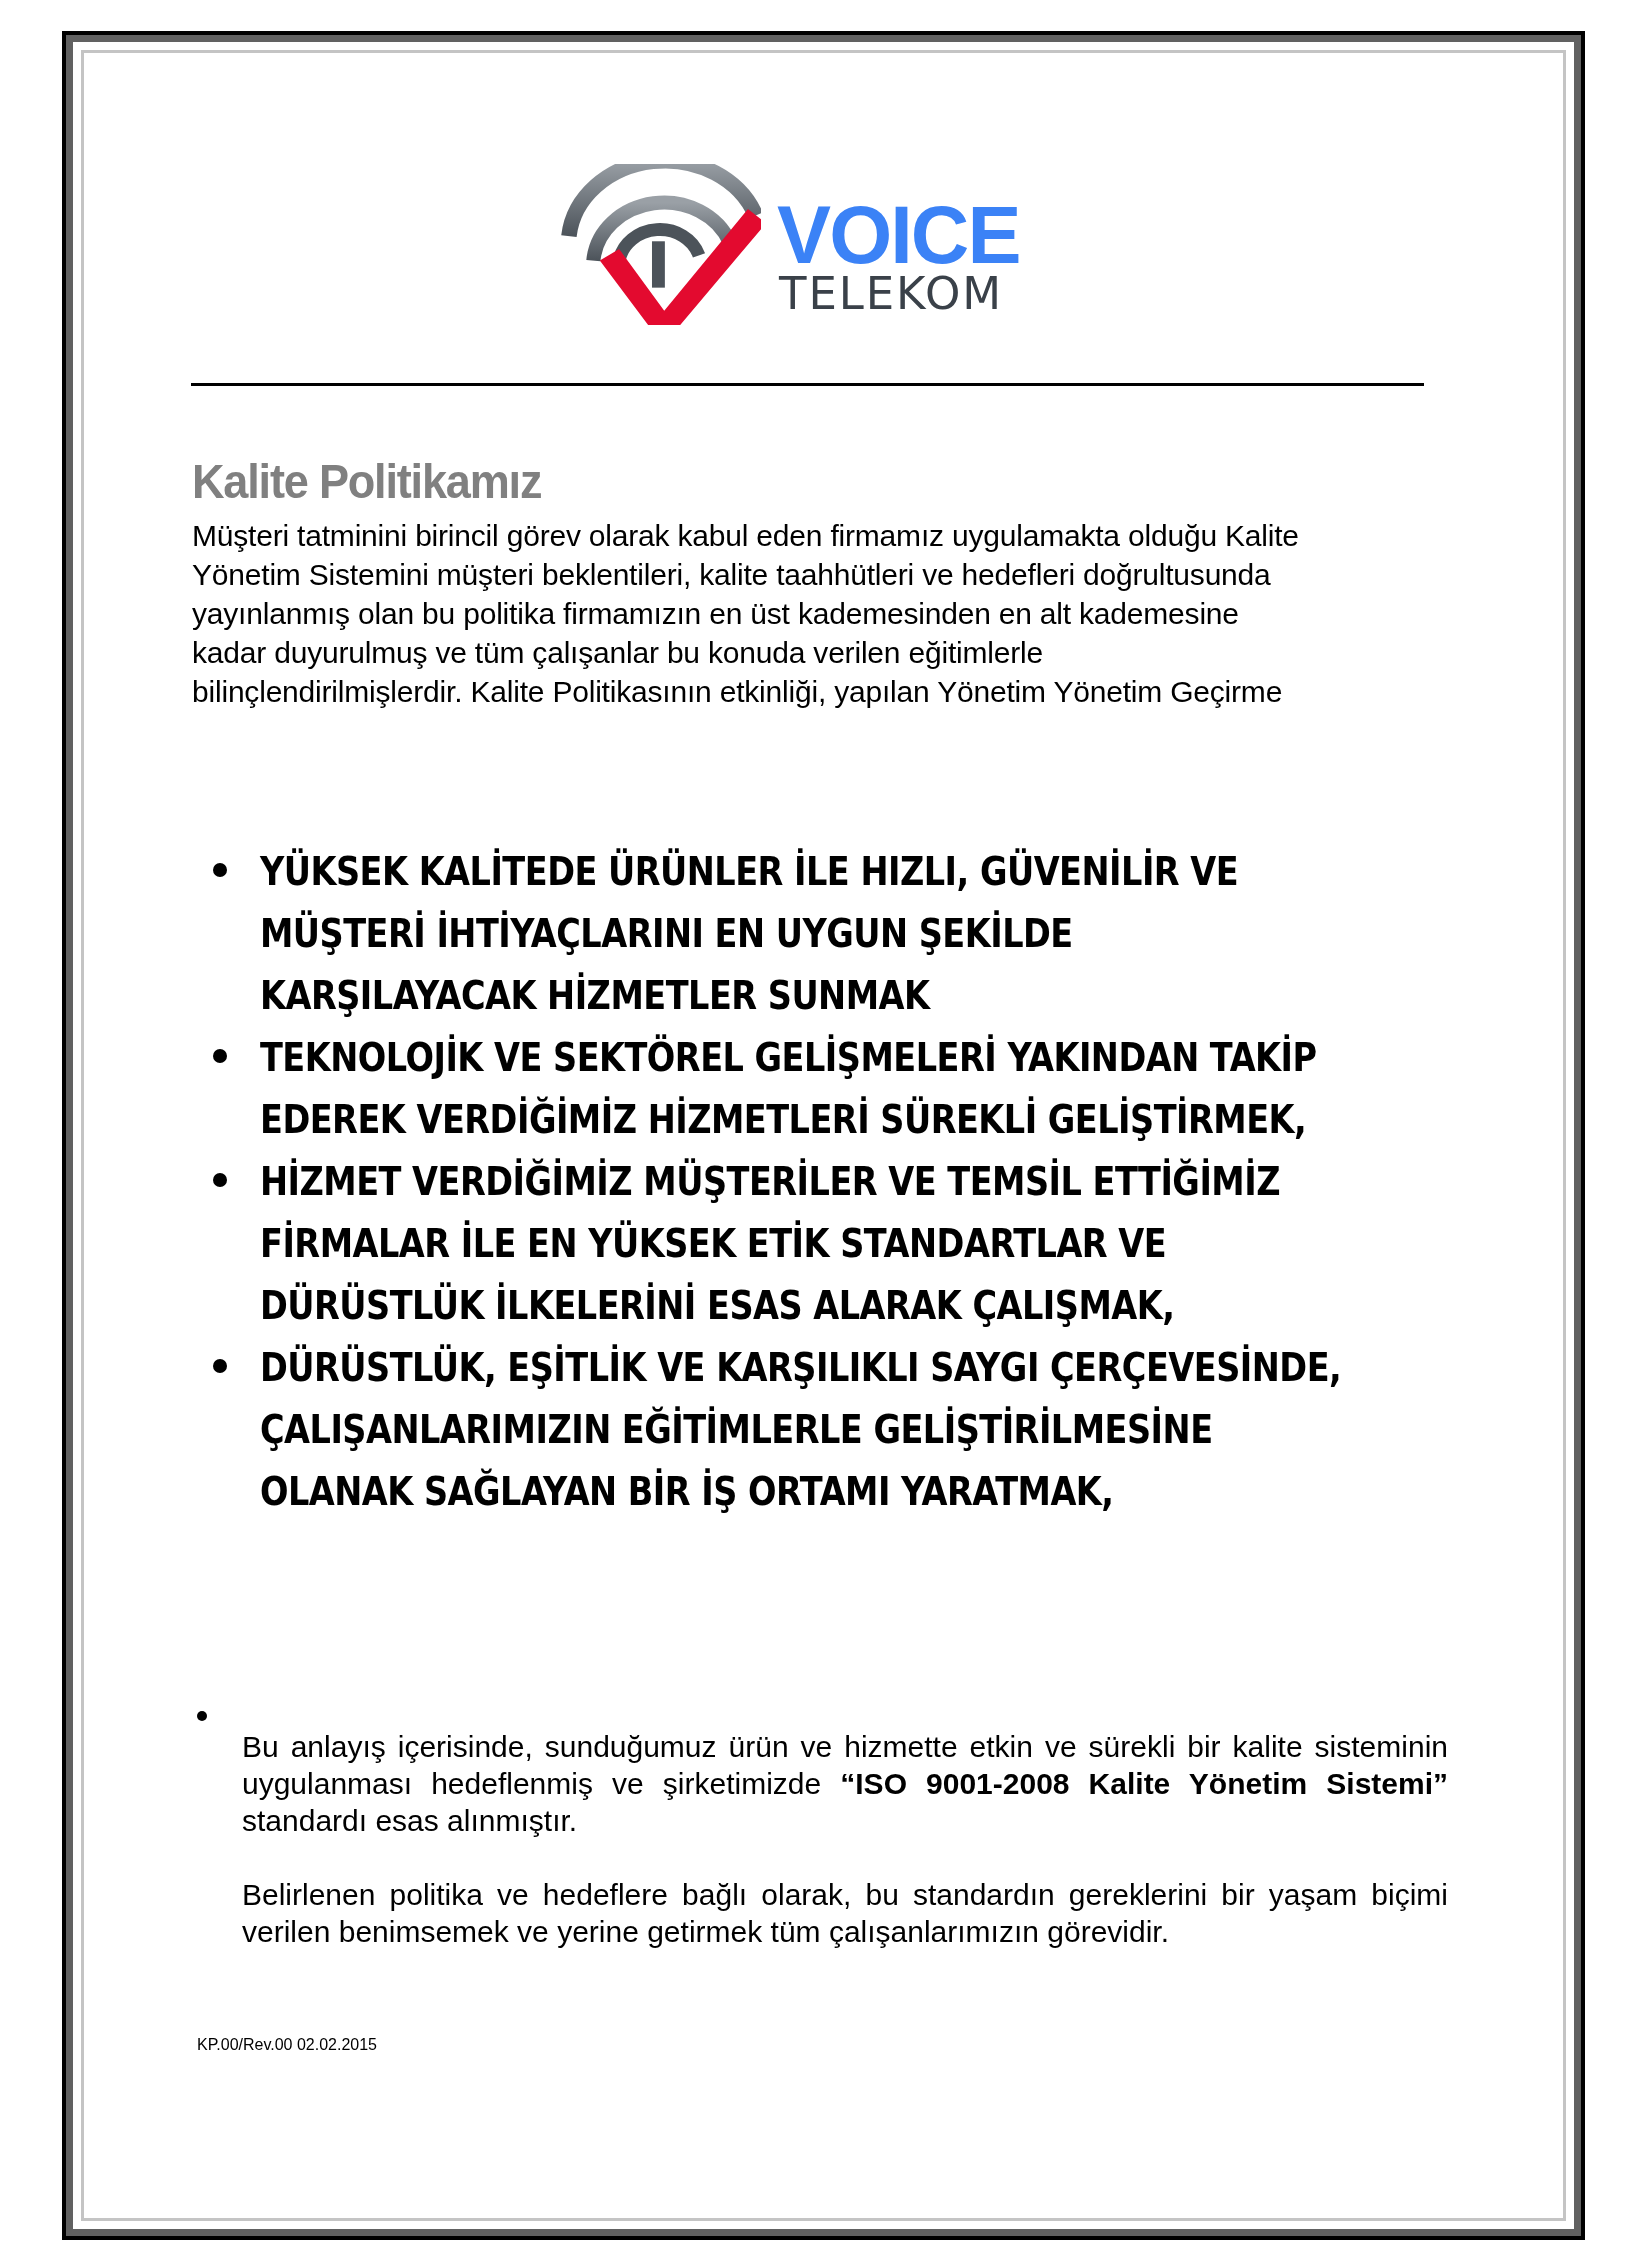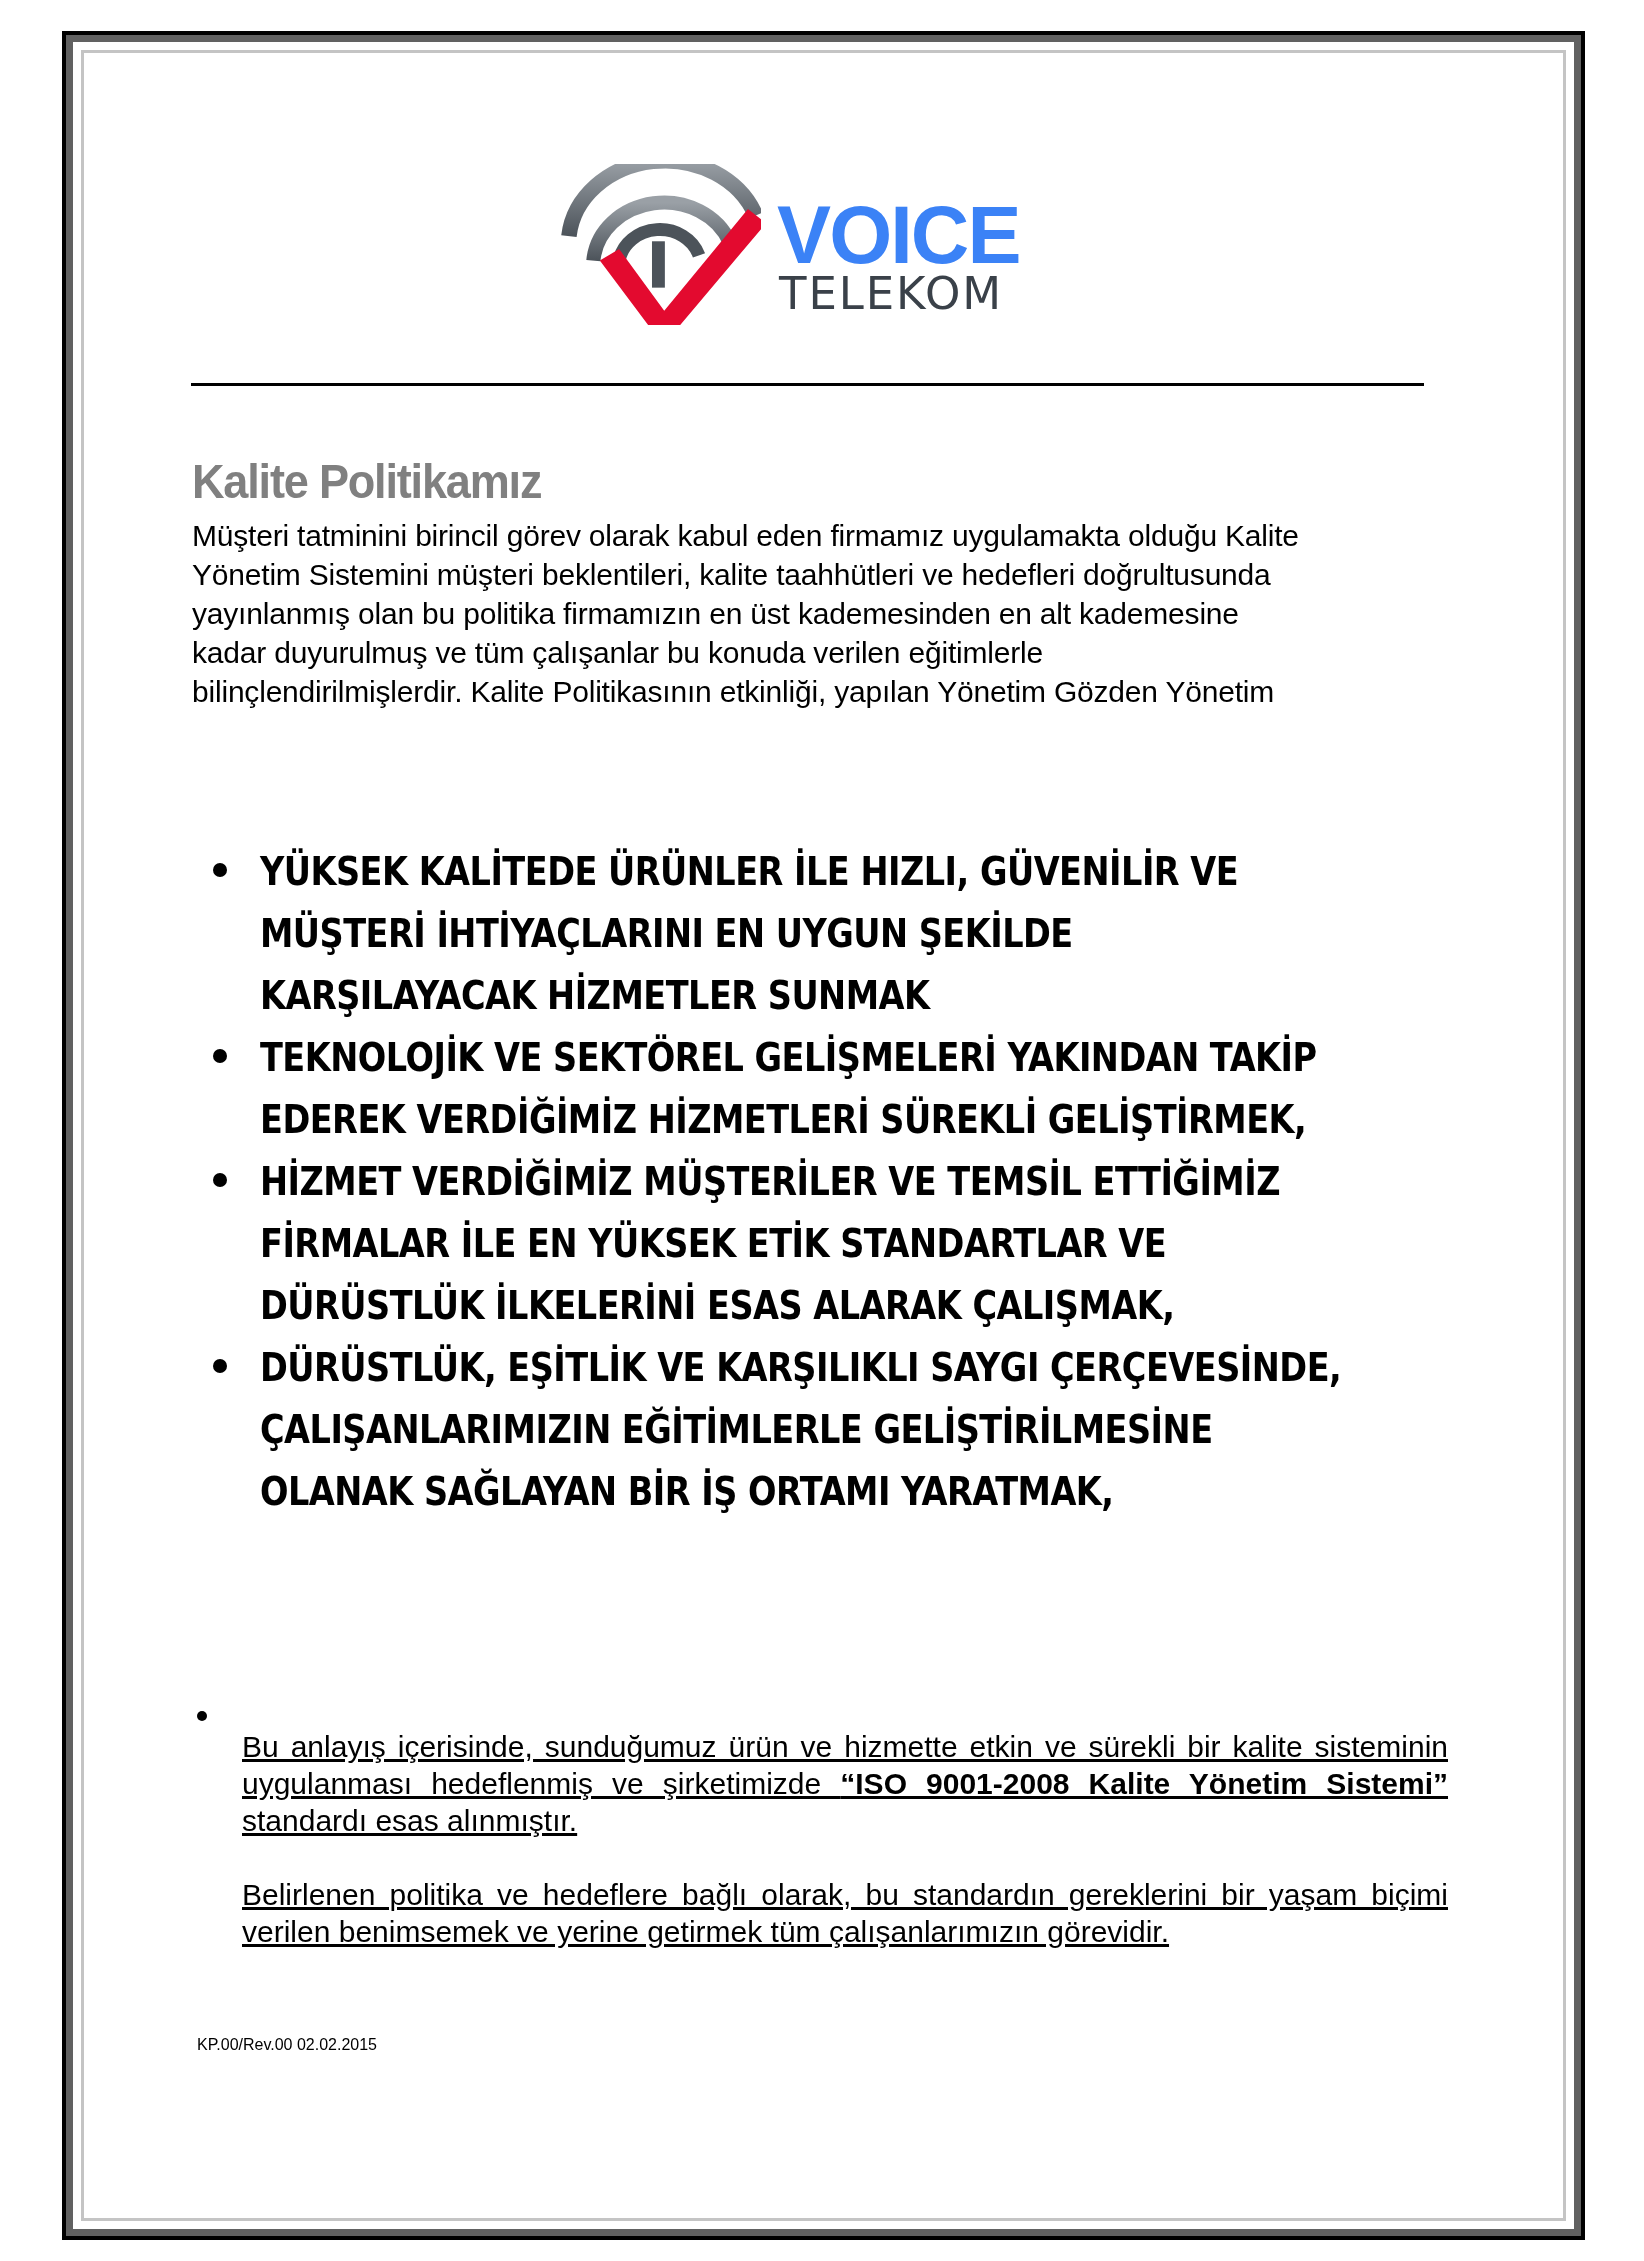--- a/index.html
+++ b/index.html
@@ -167,21 +167,20 @@
     left: 242px;
     top: 1728px;
     width: 1206px;
     font-size: 30px;
     line-height: 37px;
     text-align: justify;
     text-align-last: left;
   }
   .closing p {
     margin: 0 0 37px 0;
-    text-decoration: underline;
   }
   .closing b { font-weight: bold; }
 
   .footer-code {
     position: absolute;
     left: 197px;
     top: 2037px;
     font-size: 16px;
     line-height: 1;
     color: #000;
@@ -221,21 +220,21 @@
 
 <div class="rule"></div>
 
 <h1 class="title">Kalite Politikamız</h1>
 
 <div class="intro">
   <span class="line">Müşteri tatminini birincil görev olarak kabul eden firmamız uygulamakta olduğu Kalite</span>
   <span class="line">Yönetim Sistemini müşteri beklentileri, kalite taahhütleri ve hedefleri doğrultusunda</span>
   <span class="line">yayınlanmış olan bu politika firmamızın en üst kademesinden en alt kademesine</span>
   <span class="line">kadar duyurulmuş ve tüm çalışanlar bu konuda verilen eğitimlerle</span>
-  <span class="line">bilinçlendirilmişlerdir. Kalite Politikasının etkinliği, yapılan Yönetim Gözden Yönetim</span>
+  <span class="line">bilinçlendirilmişlerdir. Kalite Politikasının etkinliği, yapılan Yönetim Yönetim Geçirme</span>
 </div>
 
 <ul class="policy-list">
   <li class="policy-item">
     <span class="bullet"></span>
     <span class="pline">YÜKSEK KALİTEDE ÜRÜNLER İLE HIZLI, GÜVENİLİR VE</span>
     <span class="pline">MÜŞTERİ İHTİYAÇLARINI EN UYGUN ŞEKİLDE</span>
     <span class="pline">KARŞILAYACAK HİZMETLER SUNMAK</span>
   </li>
   <li class="policy-item">

